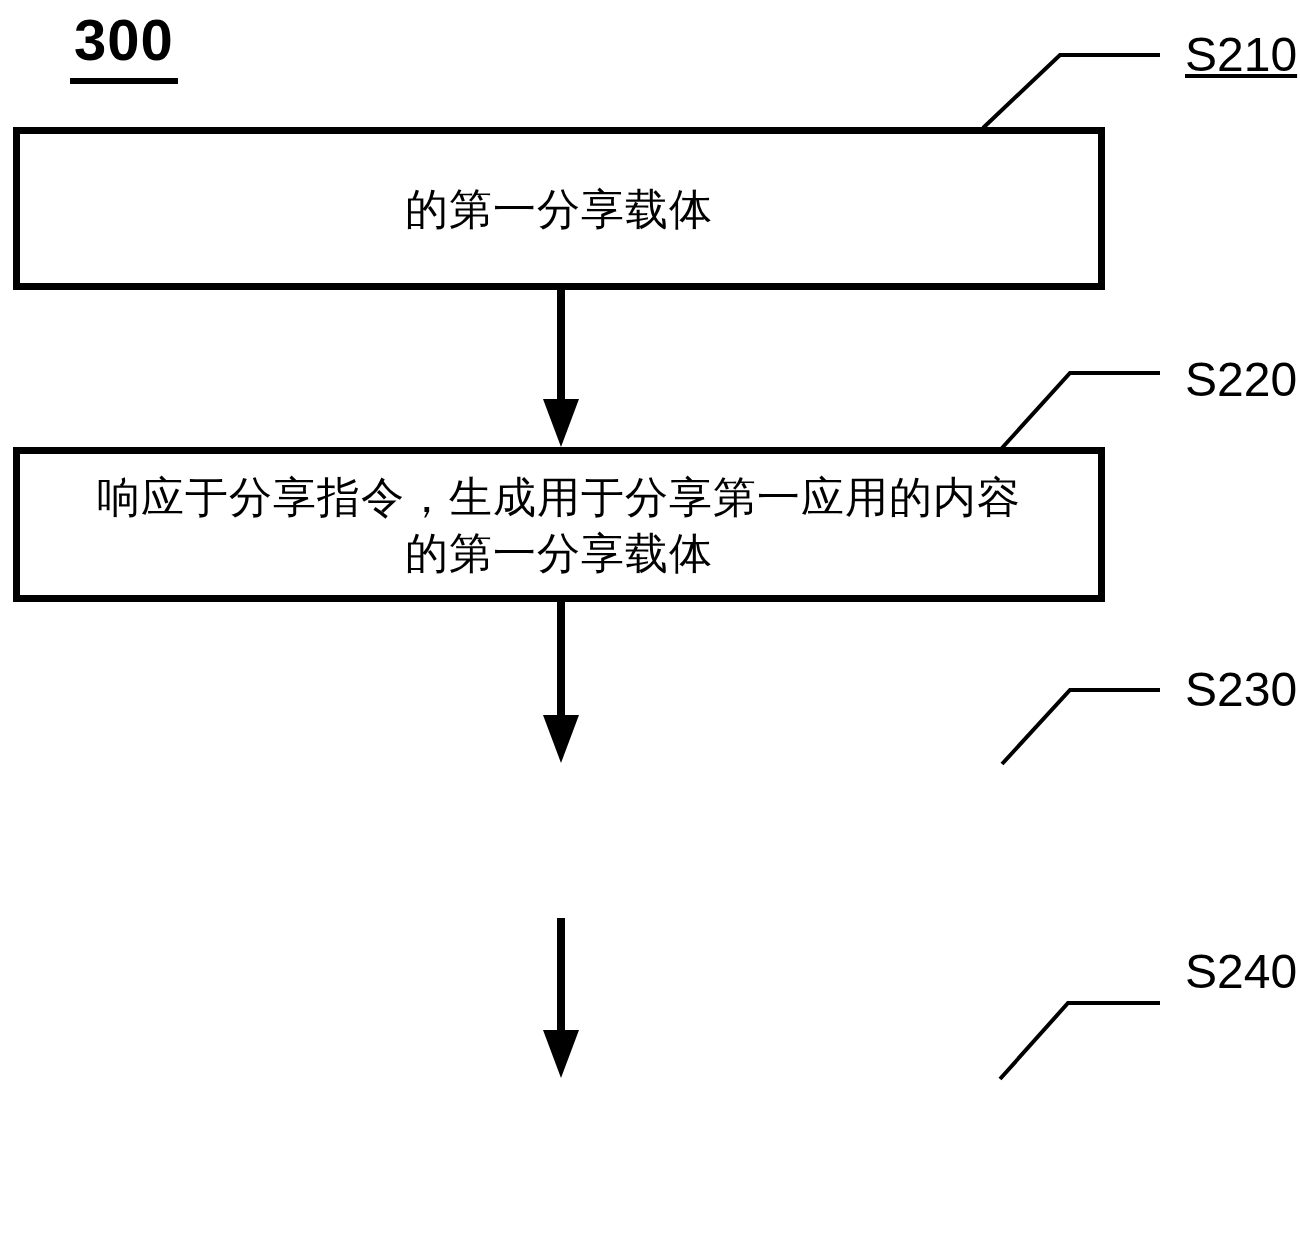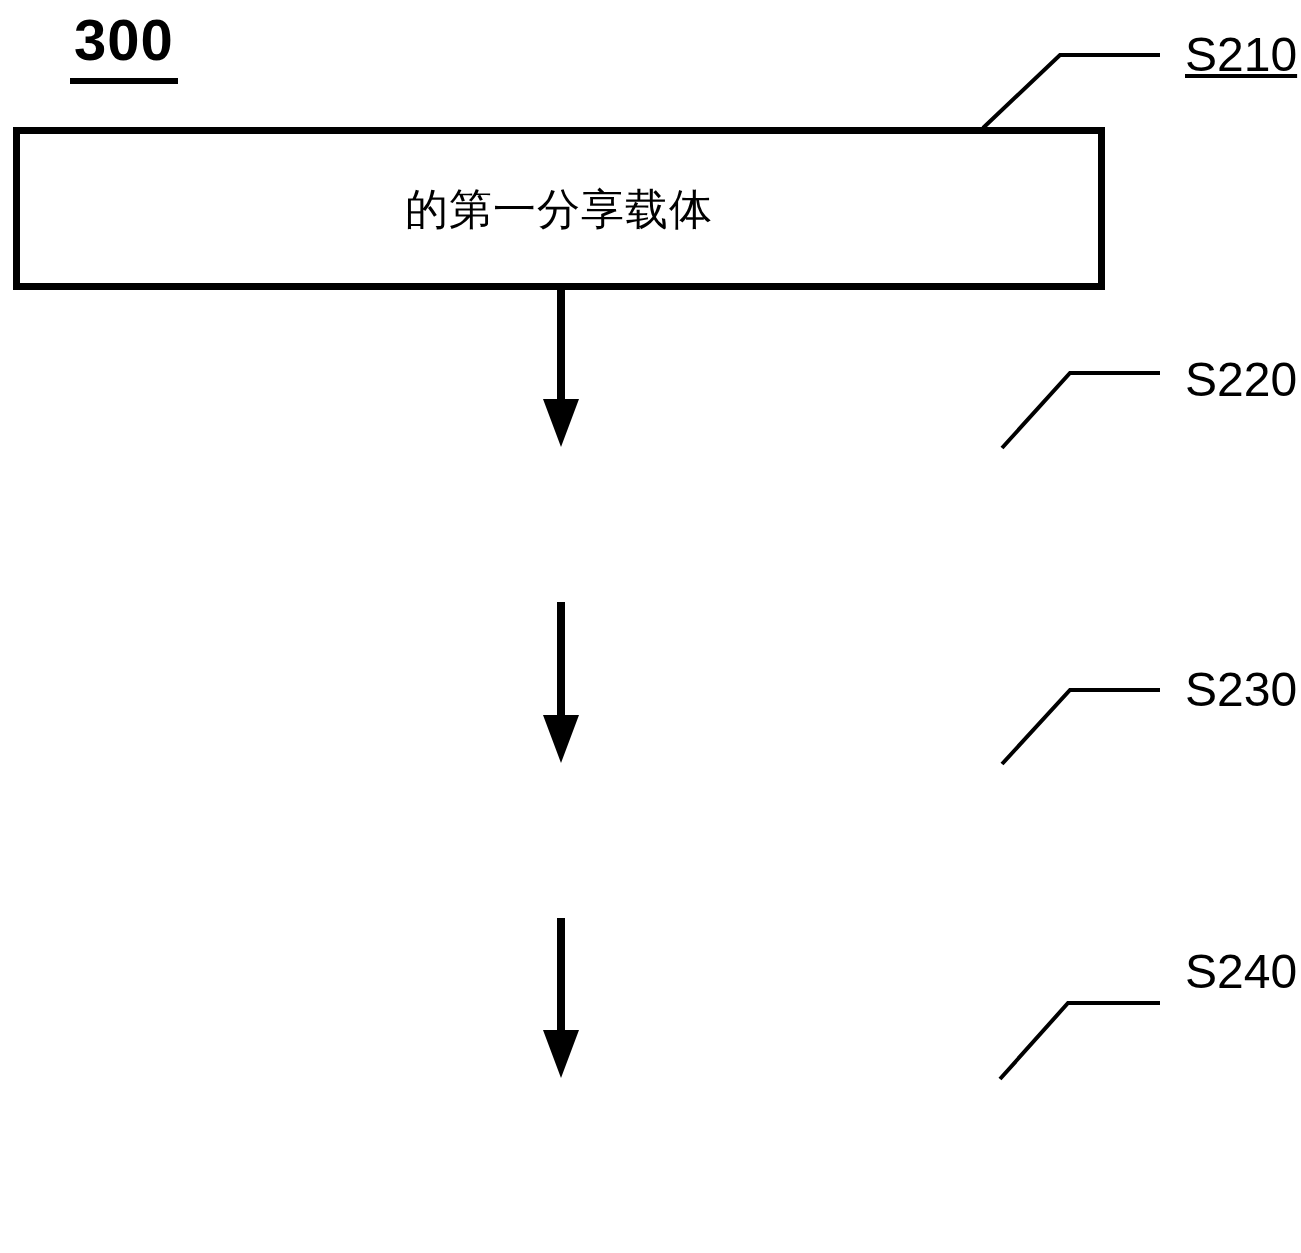--- a/index.html
+++ b/index.html
@@ -100,20 +100,24 @@
 
     <path d="M 1002 764 L 1070 690 L 1160 690" fill="none" stroke="#000000" stroke-width="4"></path>
 
     <path d="M 1000 1079 L 1068 1003 L 1160 1003" fill="none" stroke="#000000" stroke-width="4"></path>
   </svg>
 
   <div class="step-box box-1">
     <div class="step-text">的第一分享载体</div>
   </div>
 
+  <div class="step-box box-2">
+    <div class="step-text">响应于分享指令，生成用于分享第一应用的内容
+的第一分享载体</div>
+  </div>
 
 
 
   <div class="step-label label-1">S210</div>
   <div class="step-label label-2">S220</div>
   <div class="step-label label-3">S230</div>
   <div class="step-label label-4">S240</div>
 
 </div>
 

